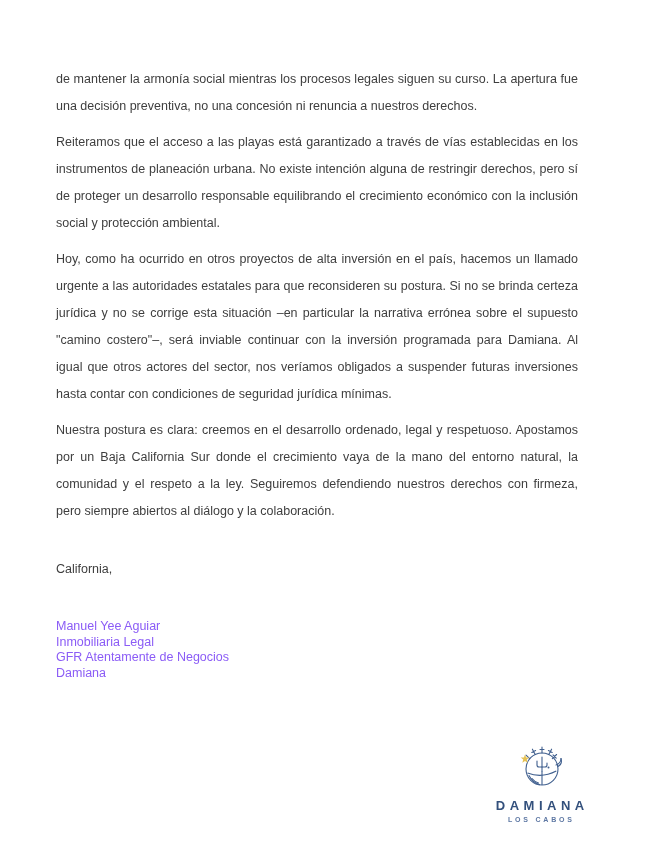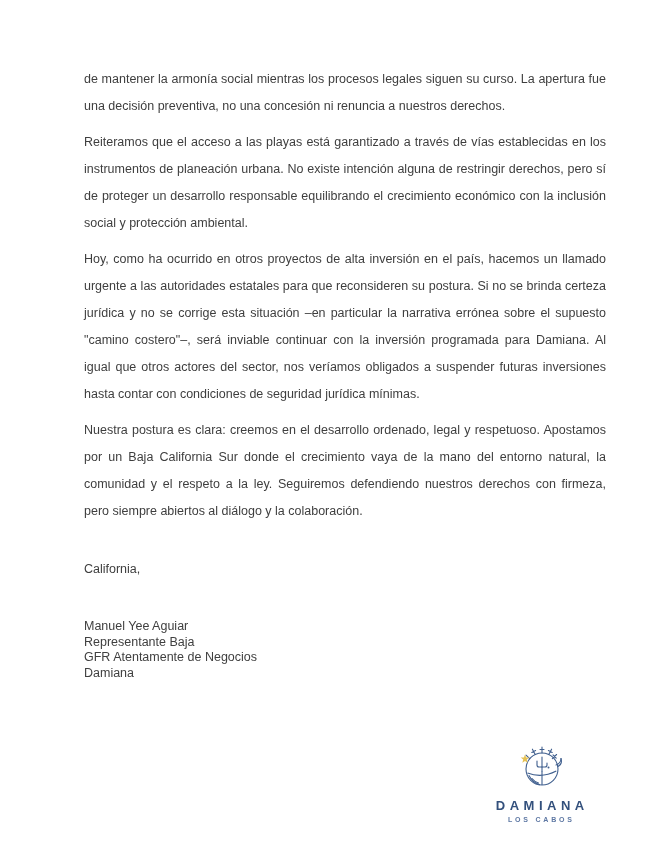--- a/index.html
+++ b/index.html
@@ -13,41 +13,41 @@
     height: 850px;
     background: #ffffff;
     font-family: "Liberation Sans", sans-serif;
     color: #3e3e3e;
     overflow: hidden;
     box-sizing: border-box;
   }
   .letter-body {
     position: absolute;
     top: 66px;
-    left: 84px;
+    left: 56px;
     width: 522px;
   }
   .para {
     margin: 0 0 9px 0;
     font-size: 12.5px;
     line-height: 27px;
     text-align: justify;
     color: #3e3e3e;
   }
   .closing {
     margin: 31px 0 0 0;
     font-size: 12.5px;
     line-height: 27px;
     color: #3e3e3e;
   }
   .signature {
     margin-top: 36px;
     font-size: 12.5px;
     line-height: 15.5px;
-    color: #404040;
+    color: #8b5cf6;
   }
   .logo {
     position: absolute;
     left: 480px;
     top: 740px;
     width: 120px;
     text-align: center;
   }
   .logo-icon {
     display: block;
@@ -77,21 +77,21 @@
   <div class="letter-body">
     <p class="para">de mantener la armonía social mientras los procesos legales siguen su curso. La apertura fue una decisión preventiva, no una concesión ni renuncia a nuestros derechos.</p>
     <p class="para">Reiteramos que el acceso a las playas está garantizado a través de vías establecidas en los instrumentos de planeación urbana. No existe intención alguna de restringir derechos, pero sí de proteger un desarrollo responsable equilibrando el crecimiento económico con la inclusión social y protección ambiental.</p>
     <p class="para">Hoy, como ha ocurrido en otros proyectos de alta inversión en el país, hacemos un llamado urgente a las autoridades estatales para que reconsideren su postura. Si no se brinda certeza jurídica y no se corrige esta situación –en particular la narrativa errónea sobre el supuesto "camino costero"–, será inviable continuar con la inversión programada para Damiana. Al igual que otros actores del sector, nos veríamos obligados a suspender futuras inversiones hasta contar con condiciones de seguridad jurídica mínimas.</p>
     <p class="para">Nuestra postura es clara: creemos en el desarrollo ordenado, legal y respetuoso. Apostamos por un Baja California Sur donde el crecimiento vaya de la mano del entorno natural, la comunidad y el respeto a la ley. Seguiremos defendiendo nuestros derechos con firmeza, pero siempre abiertos al diálogo y la colaboración.</p>
 
     <p class="closing">California,</p>
 
     <div class="signature">
       <div>Manuel Yee Aguiar</div>
-      <div>Representante Baja</div>
+      <div>Inmobiliaria Legal</div>
       <div>GFR Atentamente de Negocios</div>
       <div>Damiana</div>
     </div>
   </div>
 
   <div class="logo">
     <svg class="logo-icon" width="50" height="52" viewBox="0 0 50 52" fill="none" xmlns="http://www.w3.org/2000/svg">
 
       <circle cx="27" cy="29" r="16" stroke="#41608f" stroke-width="1.1" fill="none"></circle>
 

